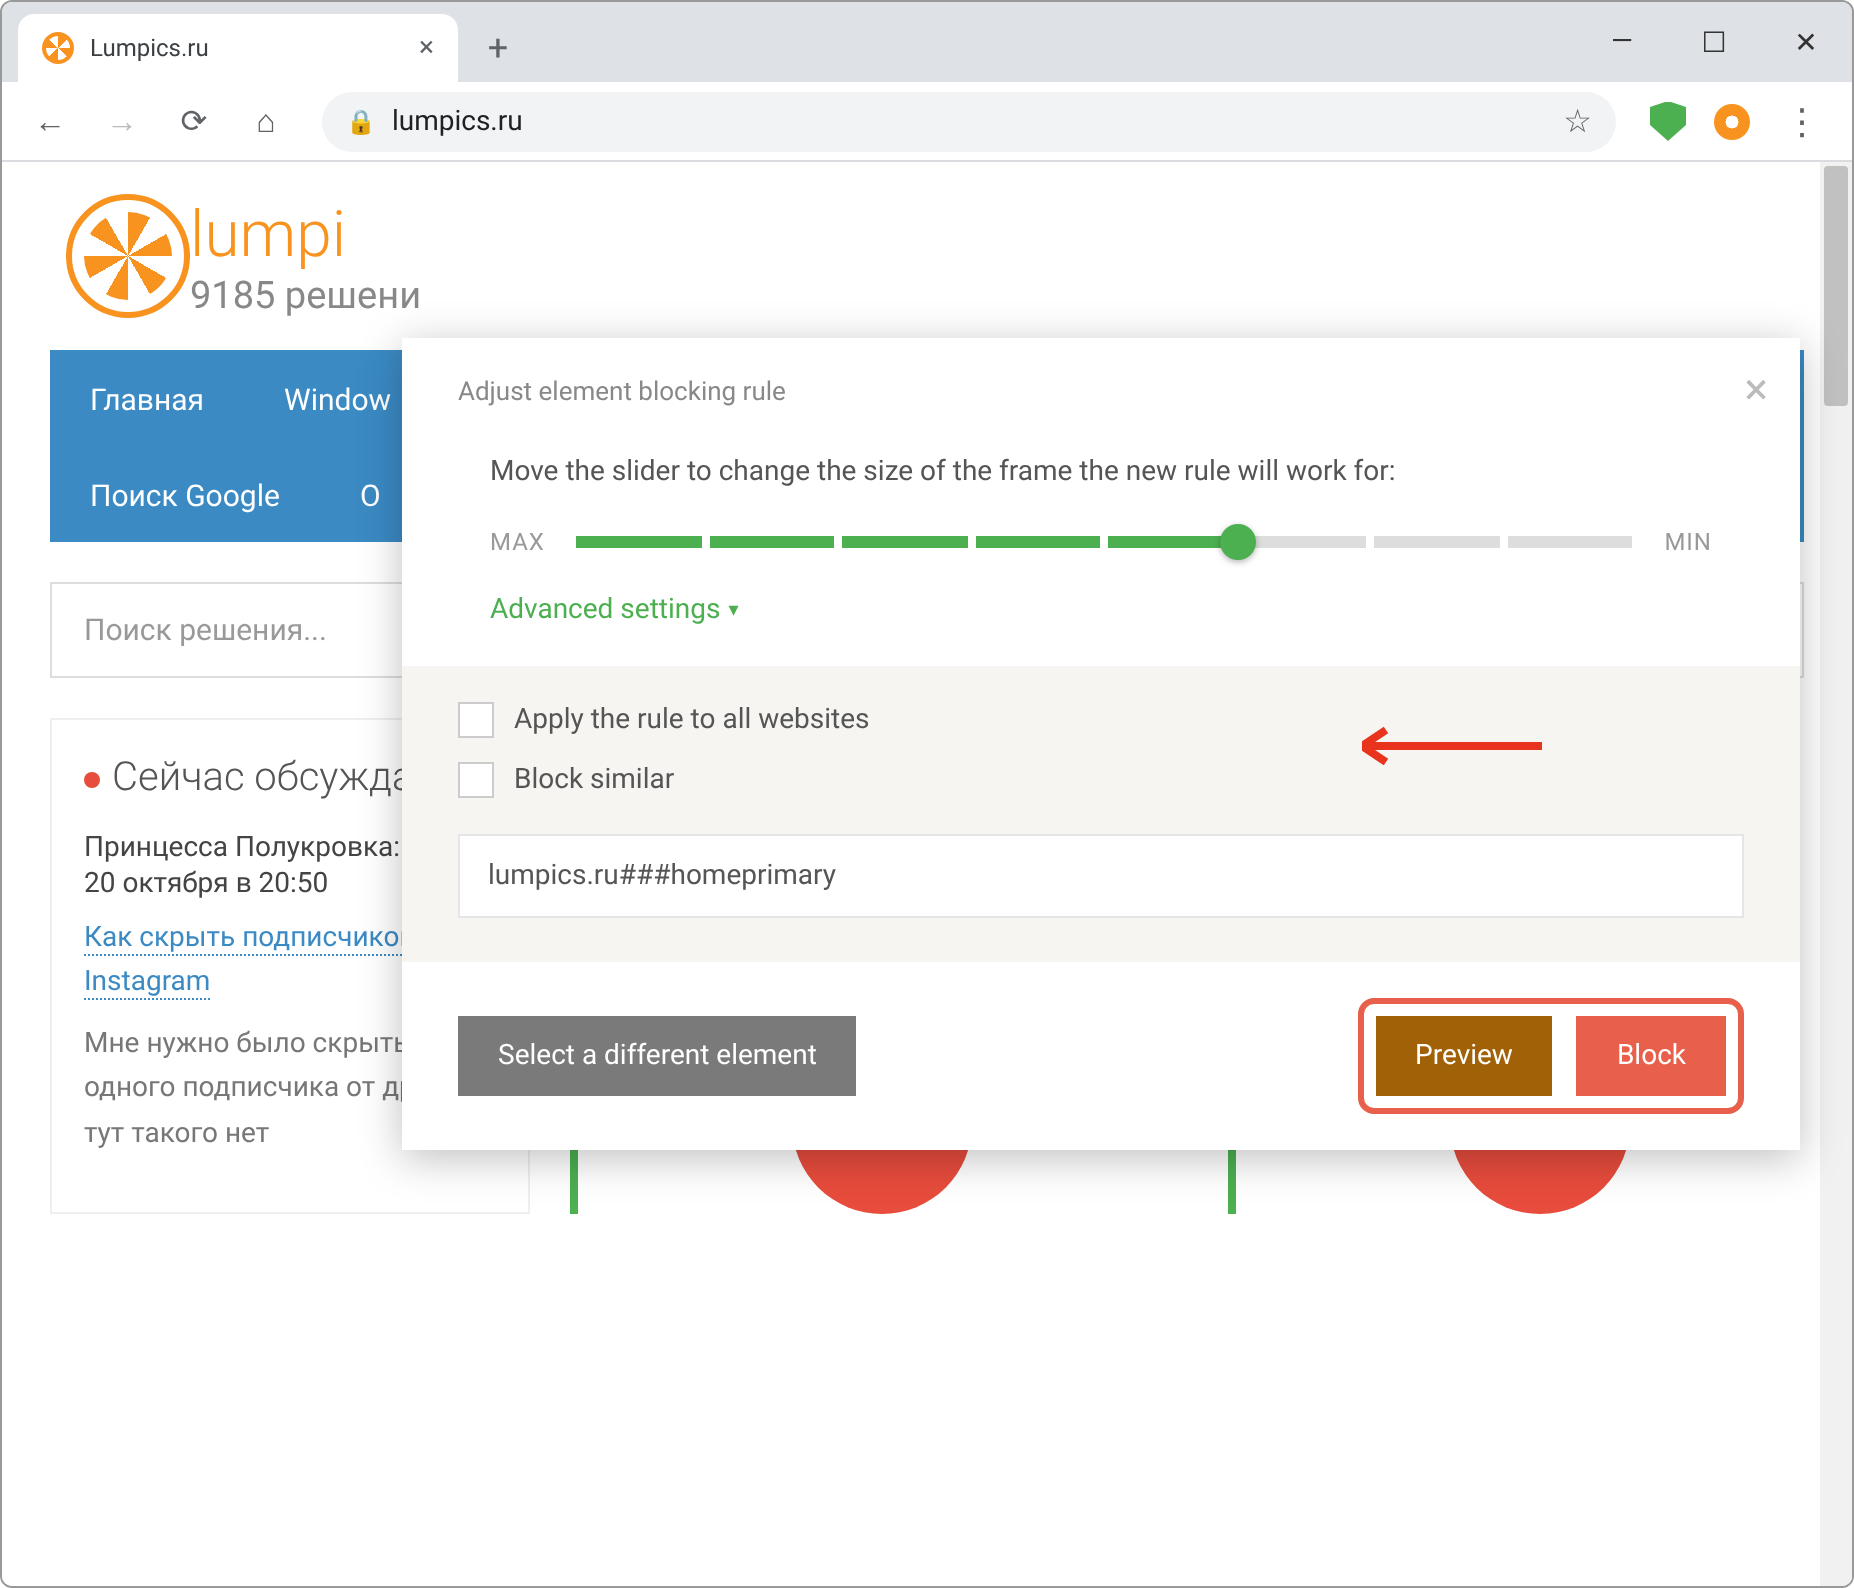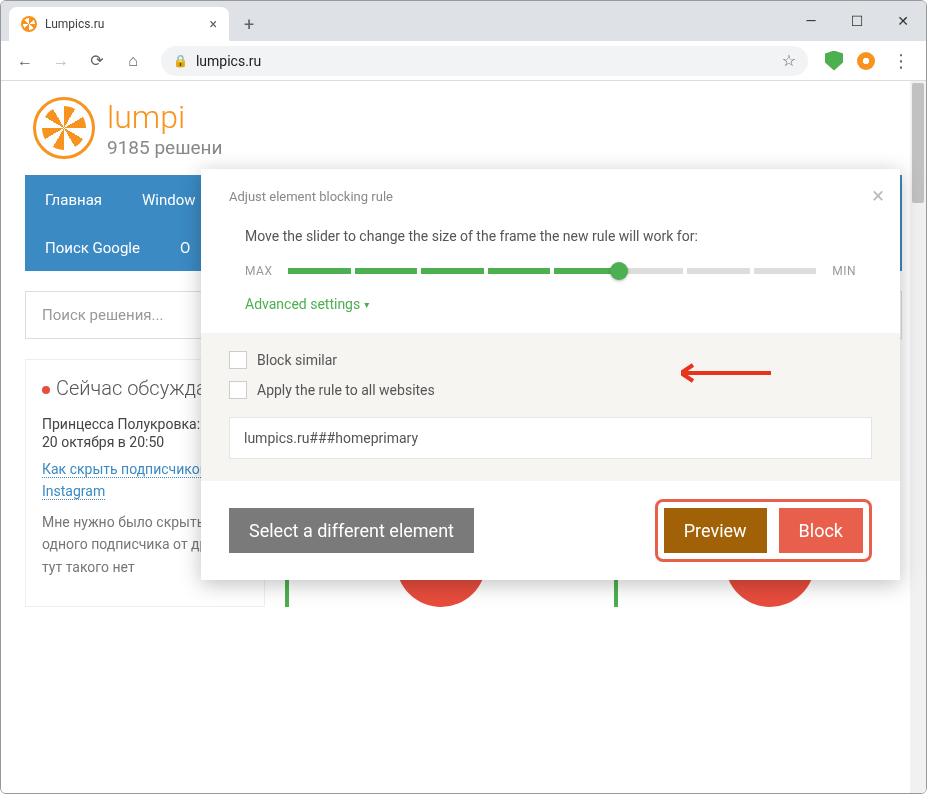--- a/index.html
+++ b/index.html
@@ -27,21 +27,21 @@
 .ext { width:28px; height:28px; display:flex; align-items:center; justify-content:center; cursor:pointer; }
 .ext-shield { width:18px; height:20px; background:#4caf50; clip-path:polygon(50% 0,100% 15%,100% 60%,50% 100%,0 60%,0 15%); position:relative; }
 .ext-circle { width:18px; height:18px; border-radius:50%; background:radial-gradient(circle,#fff 25%,#f7931e 26%); }
 .menu { font-size:18px; color:#5f6368; cursor:pointer; padding:0 8px; }
 
 
 .page { position:relative; height:714px; overflow:hidden; background:#fff; }
 .scrollbar { position:absolute; right:0; top:0; width:16px; height:100%; background:#f1f1f1; }
 .scrollthumb { position:absolute; right:2px; top:2px; width:12px; height:120px; background:#c1c1c1; border-radius:2px; }
 
-.site-header { display:flex; align-items:center; padding:16px 32px 8px; gap:12px; }
+.site-header { display:flex; align-items:center; padding:16px 32px 8px; }
 .logo { width:62px; height:62px; border-radius:50%; border:3px solid #f7931e; position:relative; background:#fff; }
 .logo::before { content:""; position:absolute; inset:6px; border-radius:50%; background:conic-gradient(#f7931e 0 30deg,#fff 30deg 60deg,#f7931e 60deg 90deg,#fff 90deg 120deg,#f7931e 120deg 150deg,#fff 150deg 180deg,#f7931e 180deg 210deg,#fff 210deg 240deg,#f7931e 240deg 270deg,#fff 270deg 300deg,#f7931e 300deg 330deg,#fff 330deg 360deg); }
 .site-name { font-size:32px; color:#f7931e; font-weight:300; }
 .site-sub { font-size:19px; color:#888; }
 
 .navbar { background:#3b8ac4; margin:8px 24px 0; }
 .navrow { display:flex; }
 .navitem { padding:16px 20px; color:#fff; font-size:15px; }
 .navrow2 .navitem { padding:14px 20px; }
 
@@ -78,21 +78,21 @@
 .seg { flex:1; background:#ddd; }
 .seg.on { background:#4caf50; }
 .slider-thumb { position:absolute; width:18px; height:18px; background:#4caf50; border-radius:50%; top:-6px; left:61%; cursor:pointer; box-shadow:0 1px 3px rgba(0,0,0,0.3); }
 .adv { color:#4caf50; font-size:14px; cursor:pointer; display:inline-flex; align-items:center; gap:4px; }
 .adv-arrow { font-size:10px; }
 .dlg-settings { background:#f6f5f1; padding:18px 28px 22px; }
 .chk { display:flex; align-items:center; gap:10px; margin-bottom:12px; font-size:14px; color:#555; }
 .chkbox { width:18px; height:18px; border:1px solid #ccc; background:#fff; cursor:pointer; }
 .rule-input { width:100%; background:#fff; border:1px solid #e5e5e5; padding:12px 14px; font-size:14px; color:#555; margin-top:6px; }
 .dlg-footer { padding:18px 28px; display:flex; align-items:center; }
-.btn { padding:12px 20px; font-size:18px; border:none; cursor:pointer; color:#fff; }
+.btn { padding:12px 20px; font-size:14px; border:none; cursor:pointer; color:#fff; }
 .btn-grey { background:#7a7a7a; }
 .btn-green { background:#a16207; }
 .btn-red { background:#e8604c; }
 .footer-right { margin-left:auto; display:flex; gap:12px; border:3px solid #e8604c; border-radius:8px; padding:6px; }
 
 
 .arrow { position:absolute; left:680px; top:280px; z-index:200; }
 .arrow svg { width:90px; height:24px; }
 
 
@@ -222,25 +222,25 @@
         <span class="slider-label">MIN</span>
       </div>
       <div class="adv">
           <span>Advanced settings</span>
           <span class="adv-arrow">▾</span>
         </div>
     </div>
     <div class="dlg-settings">
       <label class="chk">
           <span class="chkbox"></span>
-          <span>Block similar</span>
+          <span>Apply the rule to all websites</span>
         </label>
       <label class="chk">
           <span class="chkbox"></span>
-          <span>Apply the rule to all websites</span>
+          <span>Block similar</span>
         </label>
       <input class="rule-input" value="lumpics.ru###homeprimary" style="">
     </div>
     <div class="dlg-footer">
       <button class="btn btn-grey">Select a different element</button>
       <div class="footer-right">
         <button class="btn btn-green">Preview</button>
         <button class="btn btn-red">Block</button>
       </div>
     </div>

